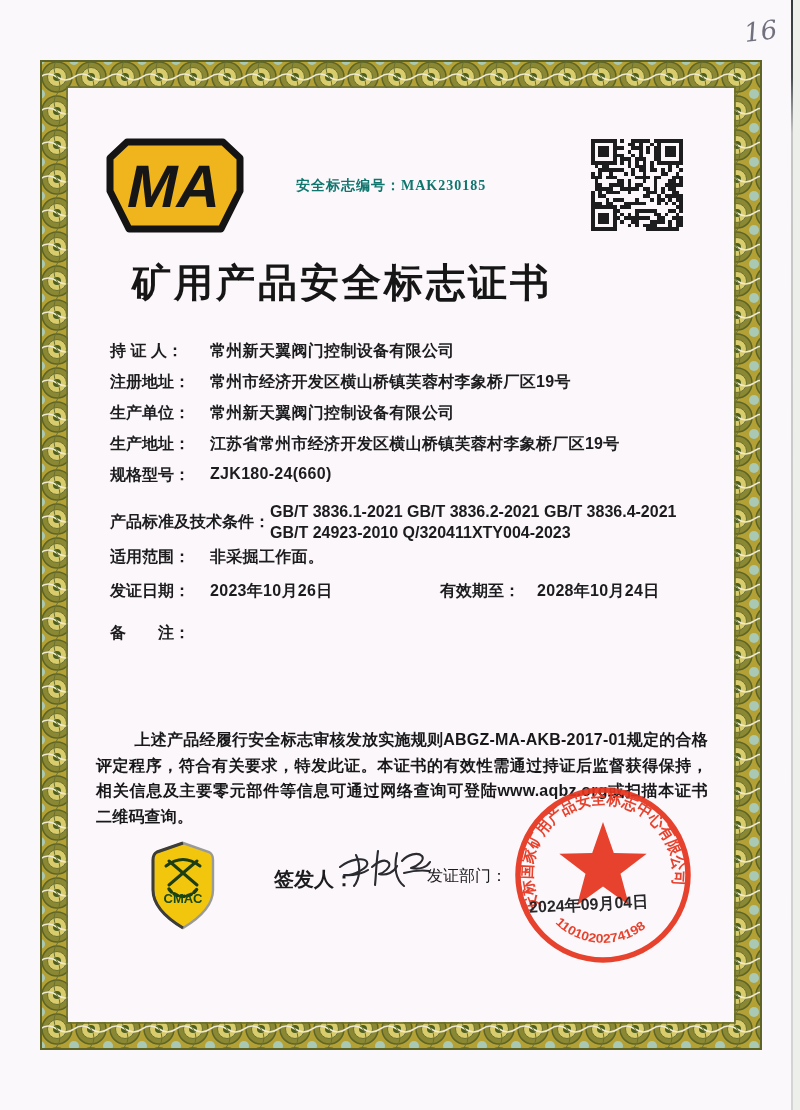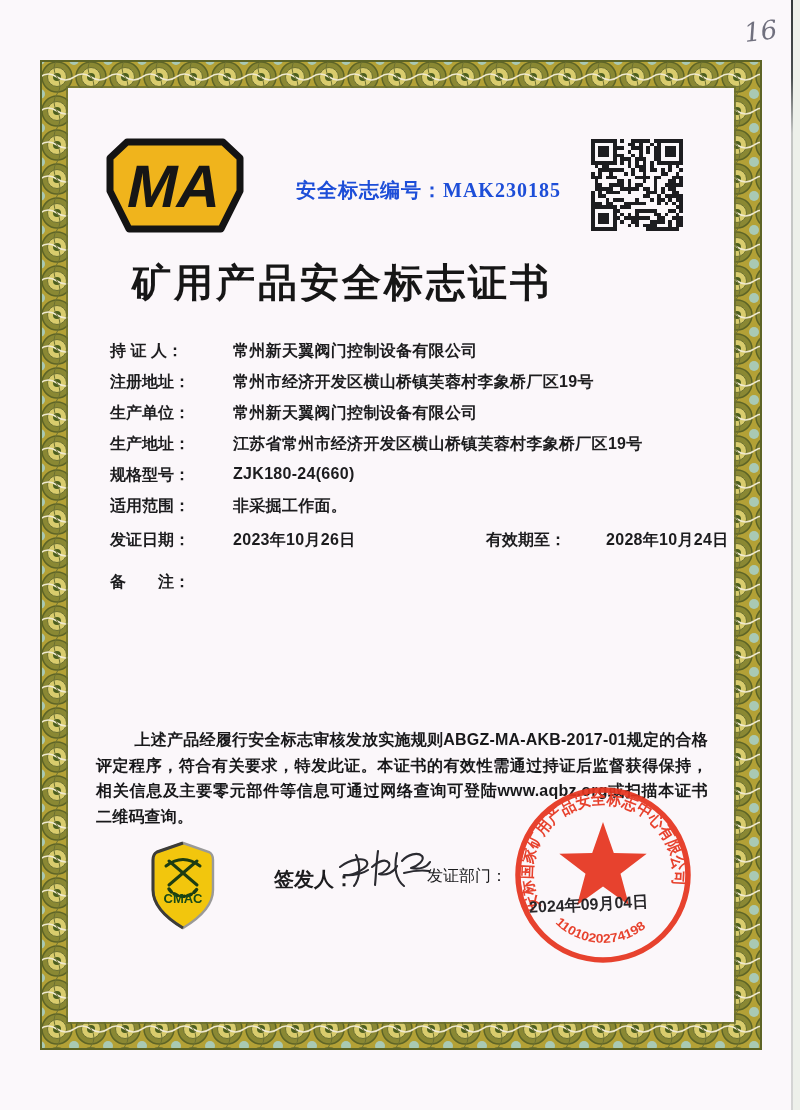--- a/index.html
+++ b/index.html
@@ -21,31 +21,31 @@
     font-family:"DejaVu Serif",serif; font-style:italic;
     font-size:26px; color:#70707e; transform:rotate(-7deg);
   }
   
   .frame-svg { position:absolute; left:40px; top:60px; }
   .inner-paper { position:absolute; left:68px; top:88px; width:666px; height:934px; background:#fbf7fa; }
   
   .ma-logo { position:absolute; left:106px; top:138px; }
   .cert-no-line {
     position:absolute; left:296px; top:177px; width:300px;
-    font-size:20px; font-weight:600; letter-spacing:1px; color:#1d4ed8;
+    font-size:14px; font-weight:600; letter-spacing:1px; color:#0f766e;
     font-family:"Liberation Serif","DejaVu Serif",serif;
   }
   .qr { position:absolute; left:591px; top:139px; }
   .doc-title {
     position:absolute; left:0; top:256px; width:684px;
     text-align:center; font-size:39px; font-weight:800; letter-spacing:3px; color:#161616;
   }
   
   .fields { position:absolute; left:110px; top:341px; width:600px; }
-  .row { display:flex; align-items:flex-start; min-height:31px;gap:23px; }
+  .row { display:flex; align-items:flex-start; min-height:31px; }
   .row .lbl { flex:0 0 100px; font-size:16px; font-weight:700; white-space:nowrap; }
   .row .val { font-size:16px; font-weight:700; letter-spacing:.3px; }
   .row-standards { min-height:48px; align-items:center; margin:2px 0 1px 0; }
   .row-standards .lbl { flex:0 0 160px; }
   .row-standards .val { width:440px; line-height:21px; letter-spacing:0; }
   .row-dates { margin-top:3px; }
   .row-dates .lbl2 { flex:0 0 97px; margin-left:40px; font-size:16px; font-weight:700; white-space:nowrap; }
   .row-dates .val { flex:0 0 190px; }
   .row-remark { margin-top:11px; }
   
@@ -459,20 +459,24 @@
     <span class="val">常州新天翼阀门控制设备有限公司</span>
   </div>
   <div class="row">
     <span class="lbl">生产地址：</span>
     <span class="val">江苏省常州市经济开发区横山桥镇芙蓉村李象桥厂区19号</span>
   </div>
   <div class="row">
     <span class="lbl">规格型号：</span>
     <span class="val">ZJK180-24(660)</span>
   </div>
+  <div class="row row-standards">
+    <span class="lbl">产品标准及技术条件：</span>
+    <span class="val">GB/T 3836.1-2021 GB/T 3836.2-2021 GB/T 3836.4-2021 GB/T 24923-2010 Q/320411XTY004-2023</span>
+  </div>
   <div class="row">
     <span class="lbl">适用范围：</span>
     <span class="val">非采掘工作面。</span>
   </div>
   <div class="row row-dates">
     <span class="lbl">发证日期：</span>
     <span class="val">2023年10月26日</span>
     <span class="lbl2">有效期至：</span>
     <span class="val">2028年10月24日</span>
   </div>

